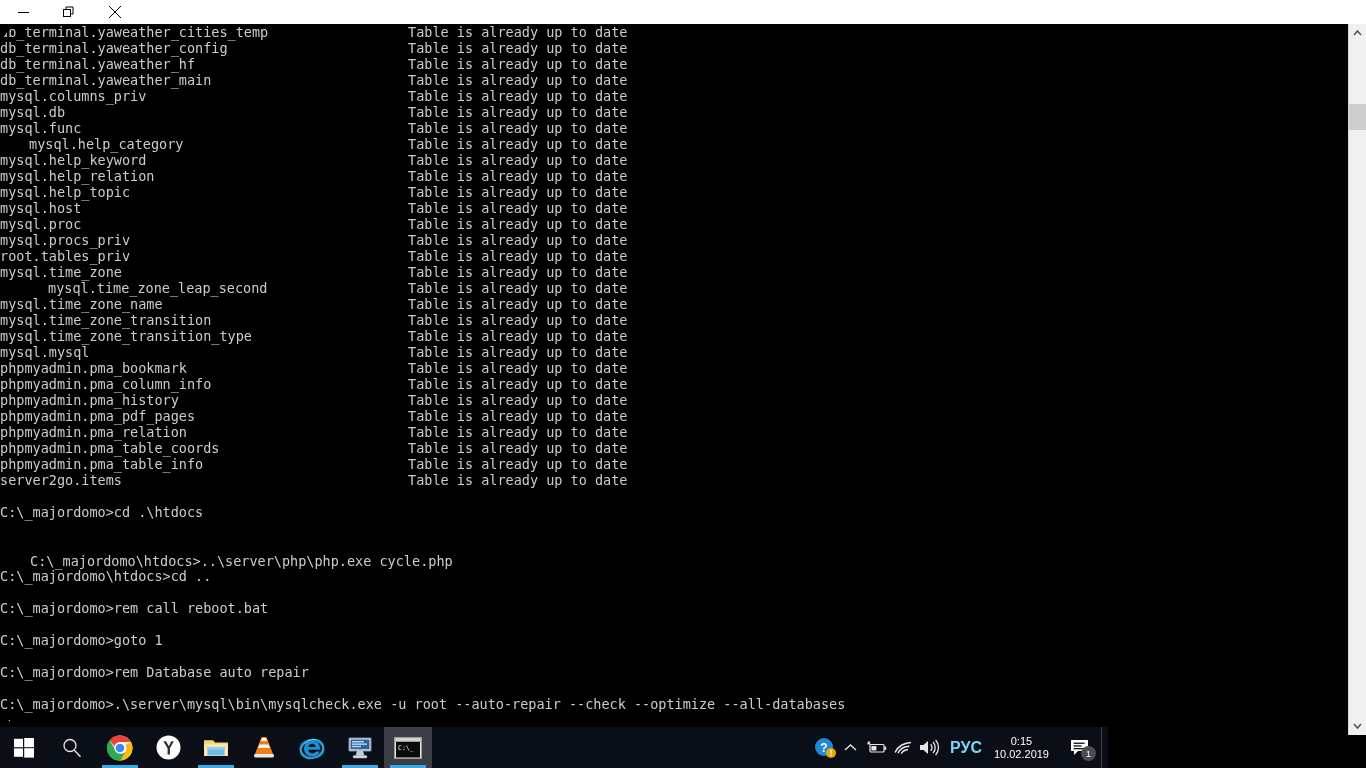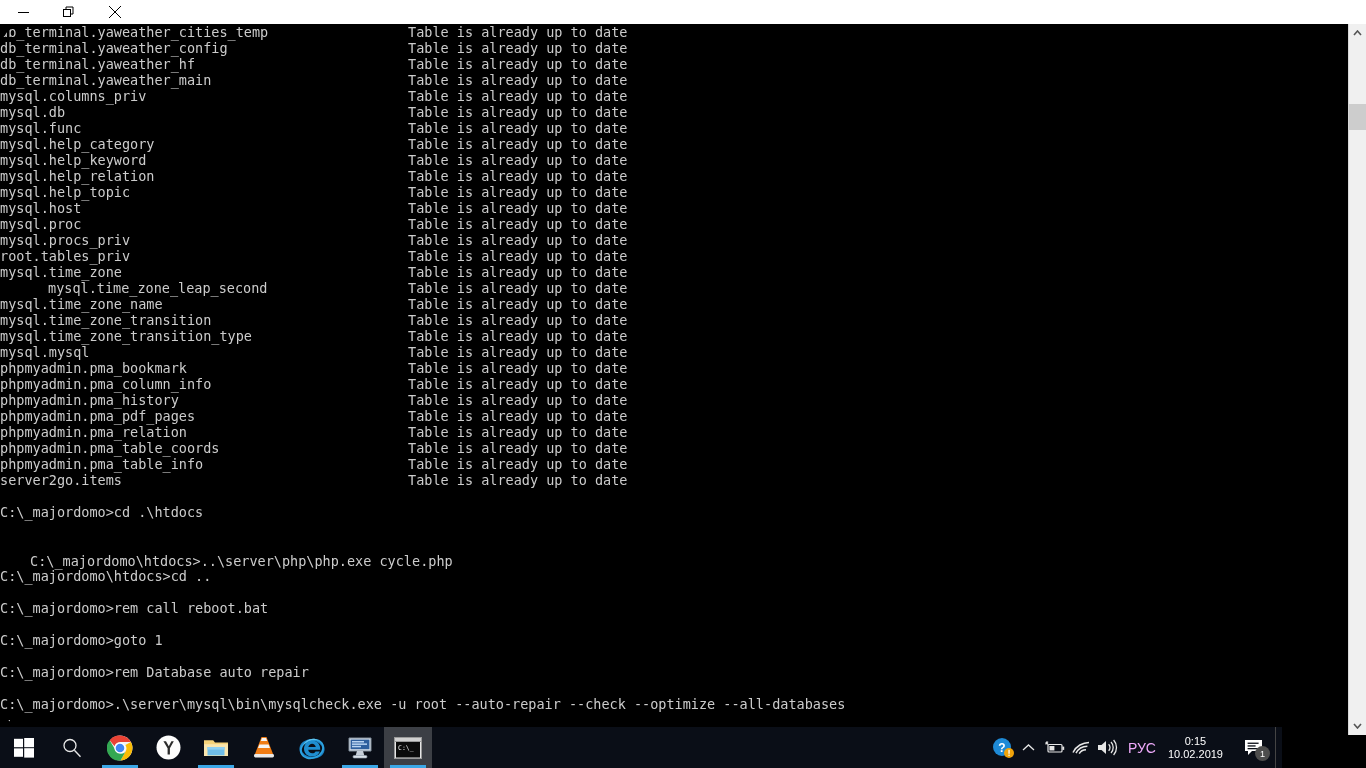--- a/index.html
+++ b/index.html
@@ -53,36 +53,36 @@
     position:absolute;left:1348px;top:24px;width:18px;height:711px;
     background:#f0f0f0;border-left:1px solid #d8d8d8;box-sizing:border-box;
   }
   .sb-btn{width:100%;height:18px;display:flex;align-items:center;justify-content:center;}
   .sb-btn svg{display:block;}
   .sb-track{position:absolute;left:0;top:18px;width:18px;bottom:18px;}
   .sb-thumb{position:absolute;left:0;width:18px;background:#cdcdcd;}
 
   
   .taskbar{
-    position:absolute;left:0;top:727px;width:1282px;height:41px;
+    position:absolute;left:0;top:727px;width:1108px;height:41px;
     background:#0a0e17;display:flex;align-items:center;
   }
   .tb-item{
     width:48px;height:41px;position:relative;
     display:flex;align-items:center;justify-content:center;flex:none;
   }
   .tb-item.active{background:#3c3f45;}
   .tb-item .ind{
     position:absolute;bottom:0;left:6px;right:6px;height:3px;background:#3ba7e6;
   }
   .tray{margin-left:auto;display:flex;align-items:center;height:41px;padding-right:0px;}
   .tray-ico{width:26px;height:41px;display:flex;align-items:center;justify-content:center;flex:none;}
   .lang{
-    color:#f0abfc;font-family:"Liberation Sans","DejaVu Sans",sans-serif;font-size:14px;
-    padding:0 6px 0 8px;white-space:nowrap;
+    color:#7dd3fc;font-family:"Liberation Sans","DejaVu Sans",sans-serif;font-size:16px;
+    padding:0 6px 0 8px;white-space:nowrap;font-weight:bold;
   }
   .clock{
     color:#ffffff;font-family:"Liberation Sans","DejaVu Sans",sans-serif;font-size:11px;
     text-align:center;line-height:13px;padding:0 10px 0 6px;white-space:nowrap;
   }
   .notif{width:42px;height:41px;position:relative;display:flex;align-items:center;justify-content:center;}
   .notif .badge{
     position:absolute;right:5px;bottom:7px;width:15px;height:15px;border-radius:50%;
     background:#4d4d4d;color:#fff;font-size:9px;
     font-family:"Liberation Sans","DejaVu Sans",sans-serif;
@@ -125,21 +125,21 @@
         <div class="line col-a" style="top: 32px;">db_terminal.yaweather_hf</div>
         <div class="line col-b" style="top: 32px;">Table is already up to date</div>
         <div class="line col-a" style="top: 48px;">db_terminal.yaweather_main</div>
         <div class="line col-b" style="top: 48px;">Table is already up to date</div>
         <div class="line col-a" style="top: 64px;">mysql.columns_priv</div>
         <div class="line col-b" style="top: 64px;">Table is already up to date</div>
         <div class="line col-a" style="top: 80px;">mysql.db</div>
         <div class="line col-b" style="top: 80px;">Table is already up to date</div>
         <div class="line col-a" style="top: 96px;">mysql.func</div>
         <div class="line col-b" style="top: 96px;">Table is already up to date</div>
-        <div class="line col-a" style="top: 112px;">mysql.help_category</div>
+        <div class="line col-a" style="top: 112px; padding-left: 29px;">mysql.help_category</div>
         <div class="line col-b" style="top: 112px;">Table is already up to date</div>
         <div class="line col-a" style="top: 128px;">mysql.help_keyword</div>
         <div class="line col-b" style="top: 128px;">Table is already up to date</div>
         <div class="line col-a" style="top: 144px;">mysql.help_relation</div>
         <div class="line col-b" style="top: 144px;">Table is already up to date</div>
         <div class="line col-a" style="top: 160px;">mysql.help_topic</div>
         <div class="line col-b" style="top: 160px;">Table is already up to date</div>
         <div class="line col-a" style="top: 176px;">mysql.host</div>
         <div class="line col-b" style="top: 176px;">Table is already up to date</div>
         <div class="line col-a" style="top: 192px;">mysql.proc</div>

